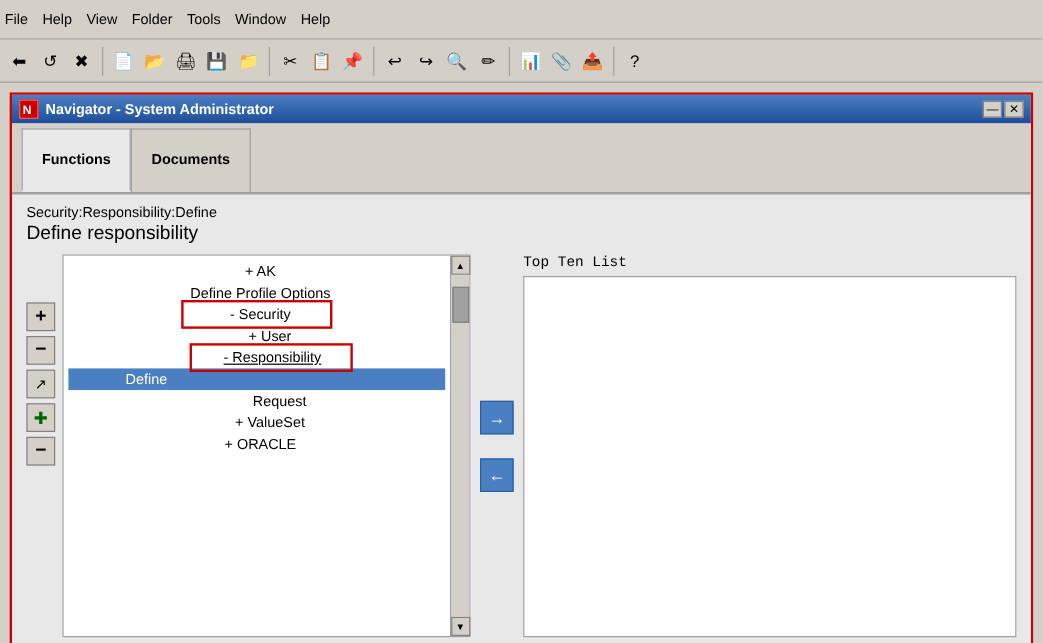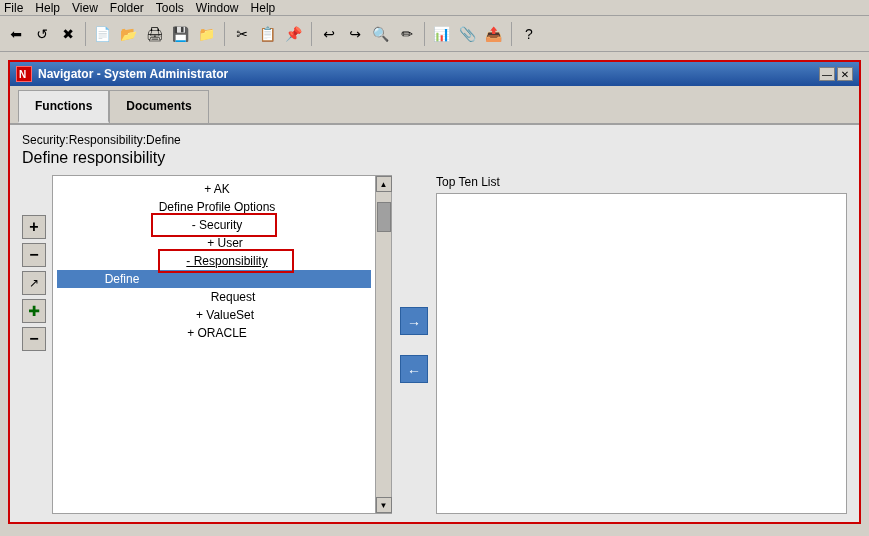--- a/index.html
+++ b/index.html
@@ -13,21 +13,21 @@
     }
 
     
     .menubar {
       background: #d4d0c8;
       padding: 2px 4px;
       display: flex;
       align-items: center;
       gap: 12px;
       border-bottom: 1px solid #a0a0a0;
-      height: 16px;
+      height: 33px;
     }
     .menubar span {
       cursor: pointer;
       font-size: 12px;
       color: #000;
     }
 
     
     .toolbar {
       background: #d4d0c8;
@@ -116,21 +116,21 @@
 
     
     .tabs {
       display: flex;
       padding: 4px 8px 0;
       gap: 0;
       background: #d4d0c8;
       border-bottom: 2px solid #a0a0a0;
     }
     .tab {
-      padding: 8px 16px;
+      padding: 18px 16px;
       background: #d4d0c8;
       border: 1px solid #a0a0a0;
       border-bottom: none;
       cursor: pointer;
       font-size: 12px;
       font-weight: bold;
       color: #000;
     }
     .tab.active {
       background: #e8e8e8;
@@ -256,20 +256,21 @@
       justify-content: center;
       color: white;
       font-size: 14px;
     }
 
     
     .top-ten-container {
       flex: 1;
       display: flex;
       flex-direction: column;
+      font-family: Liberation Mono, monospace;
     }
     .top-ten-label {
       font-size: 12px;
       color: #000;
       margin-bottom: 4px;
     }
     .top-ten-list {
       flex: 1;
       border: 1px solid #a0a0a0;
       background: white;

